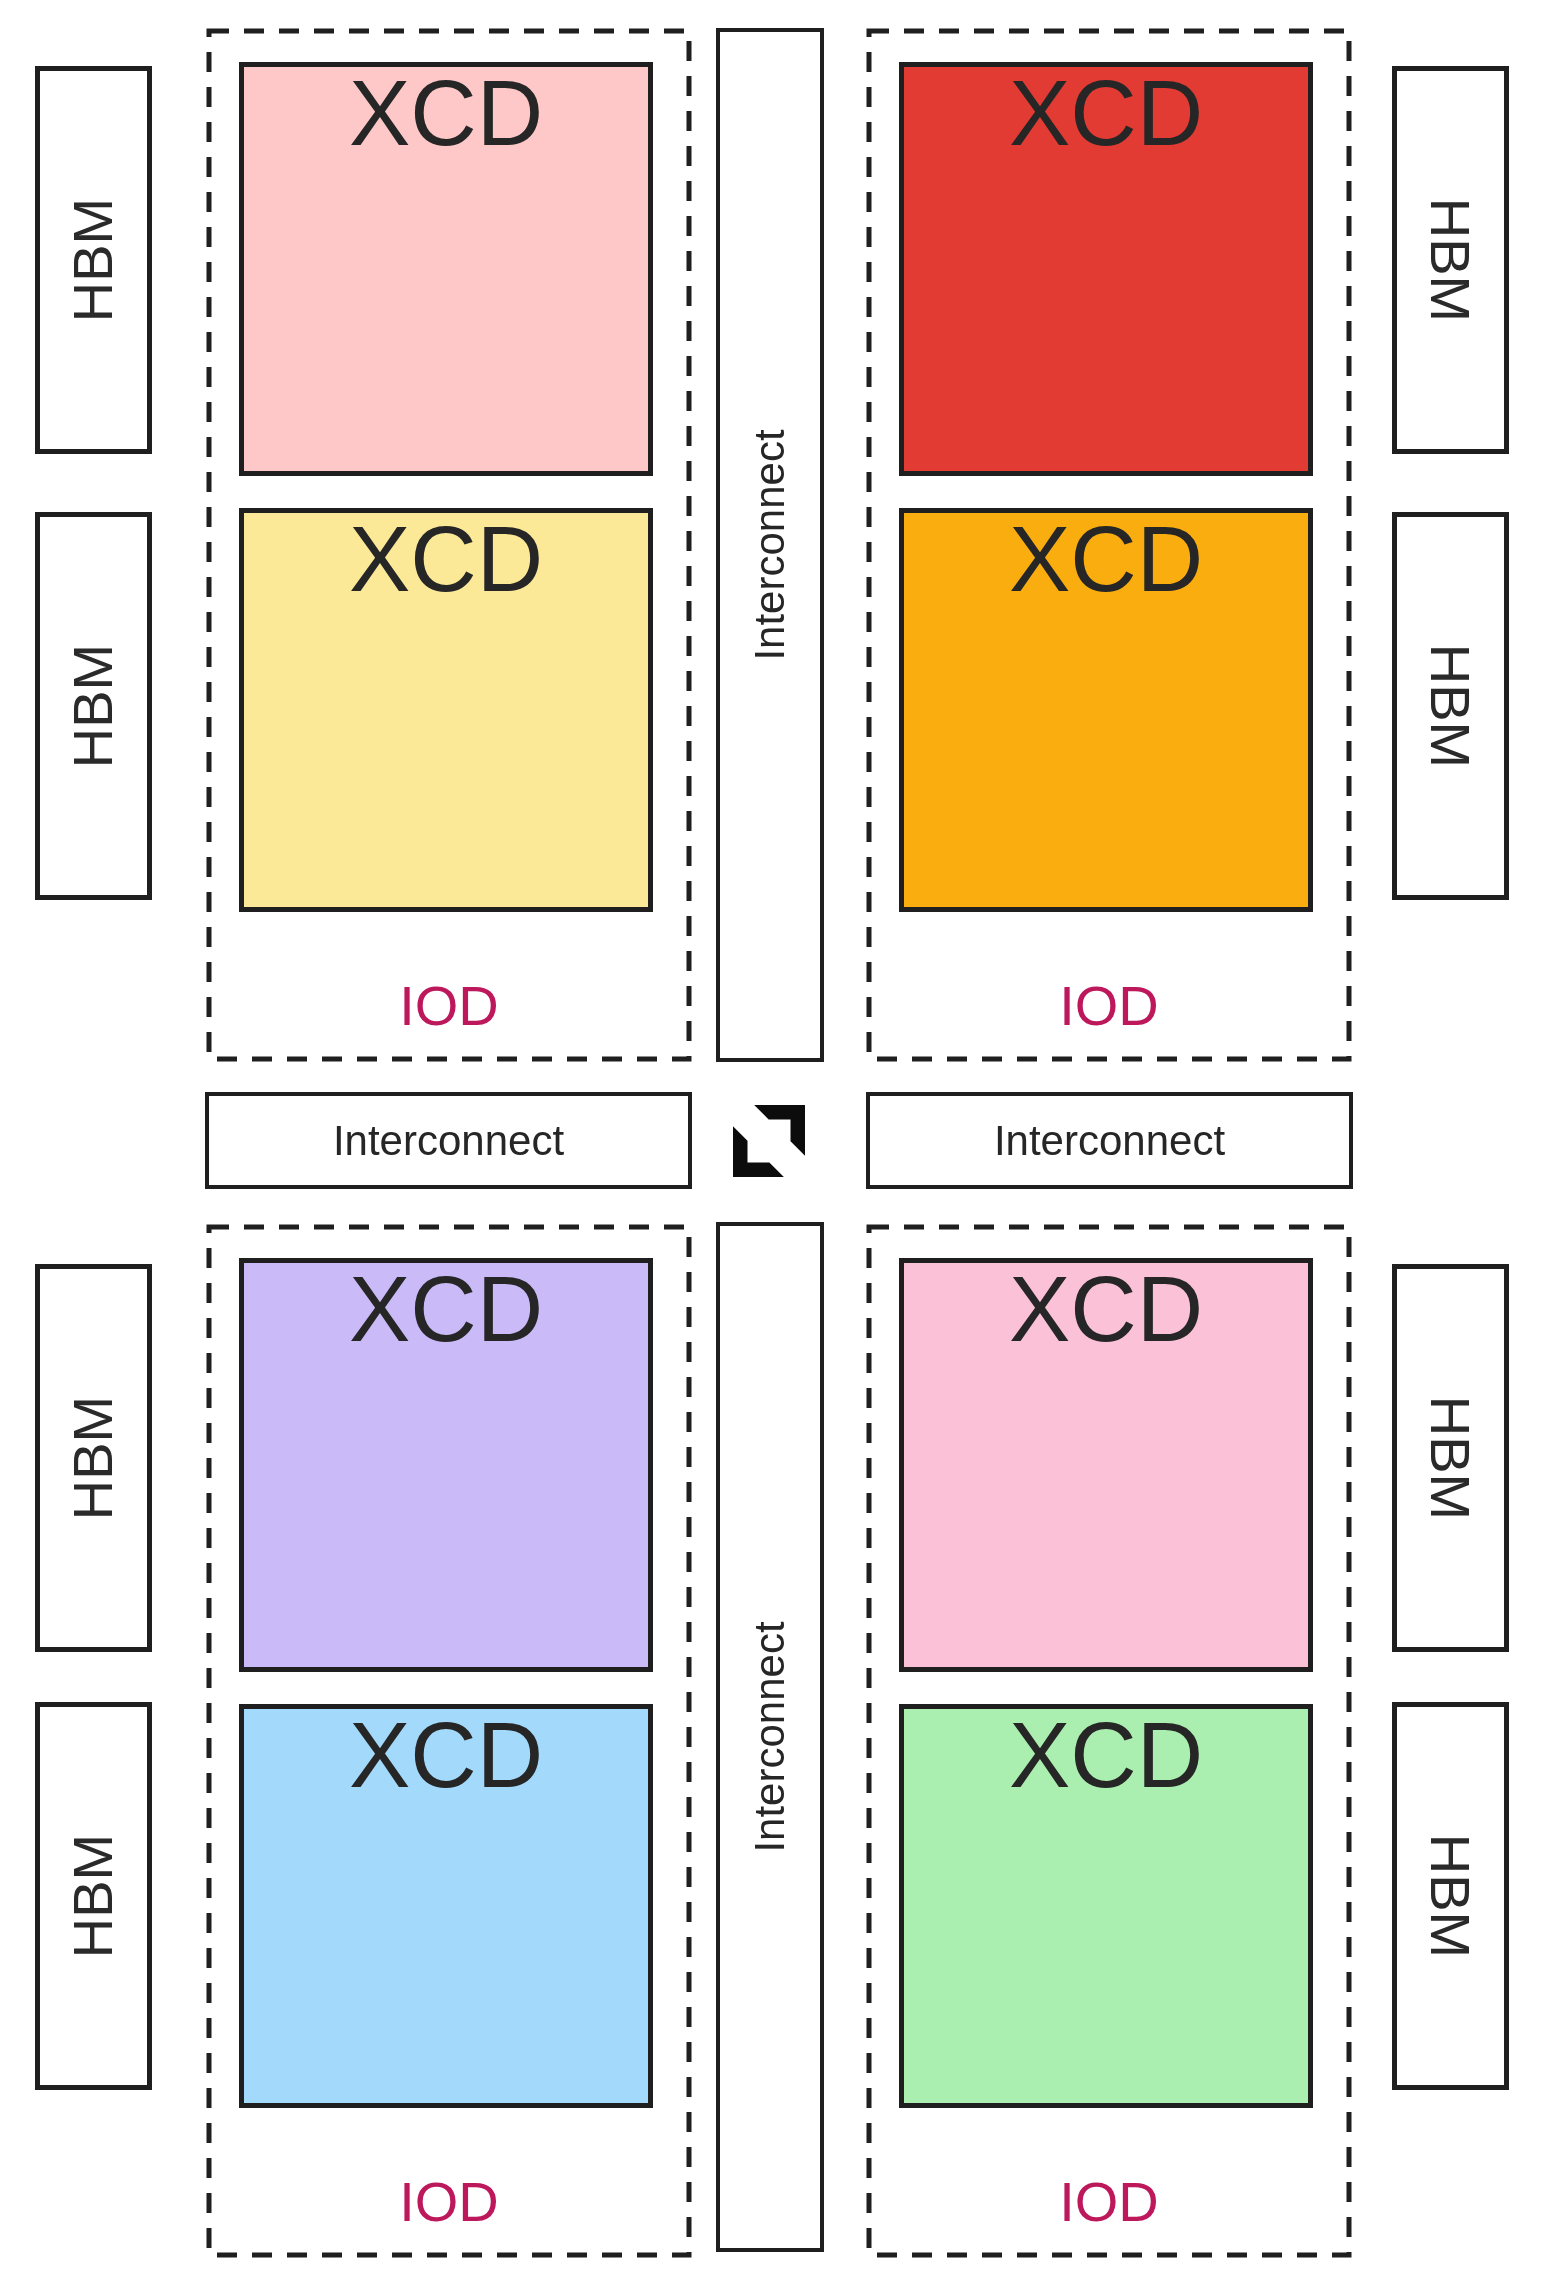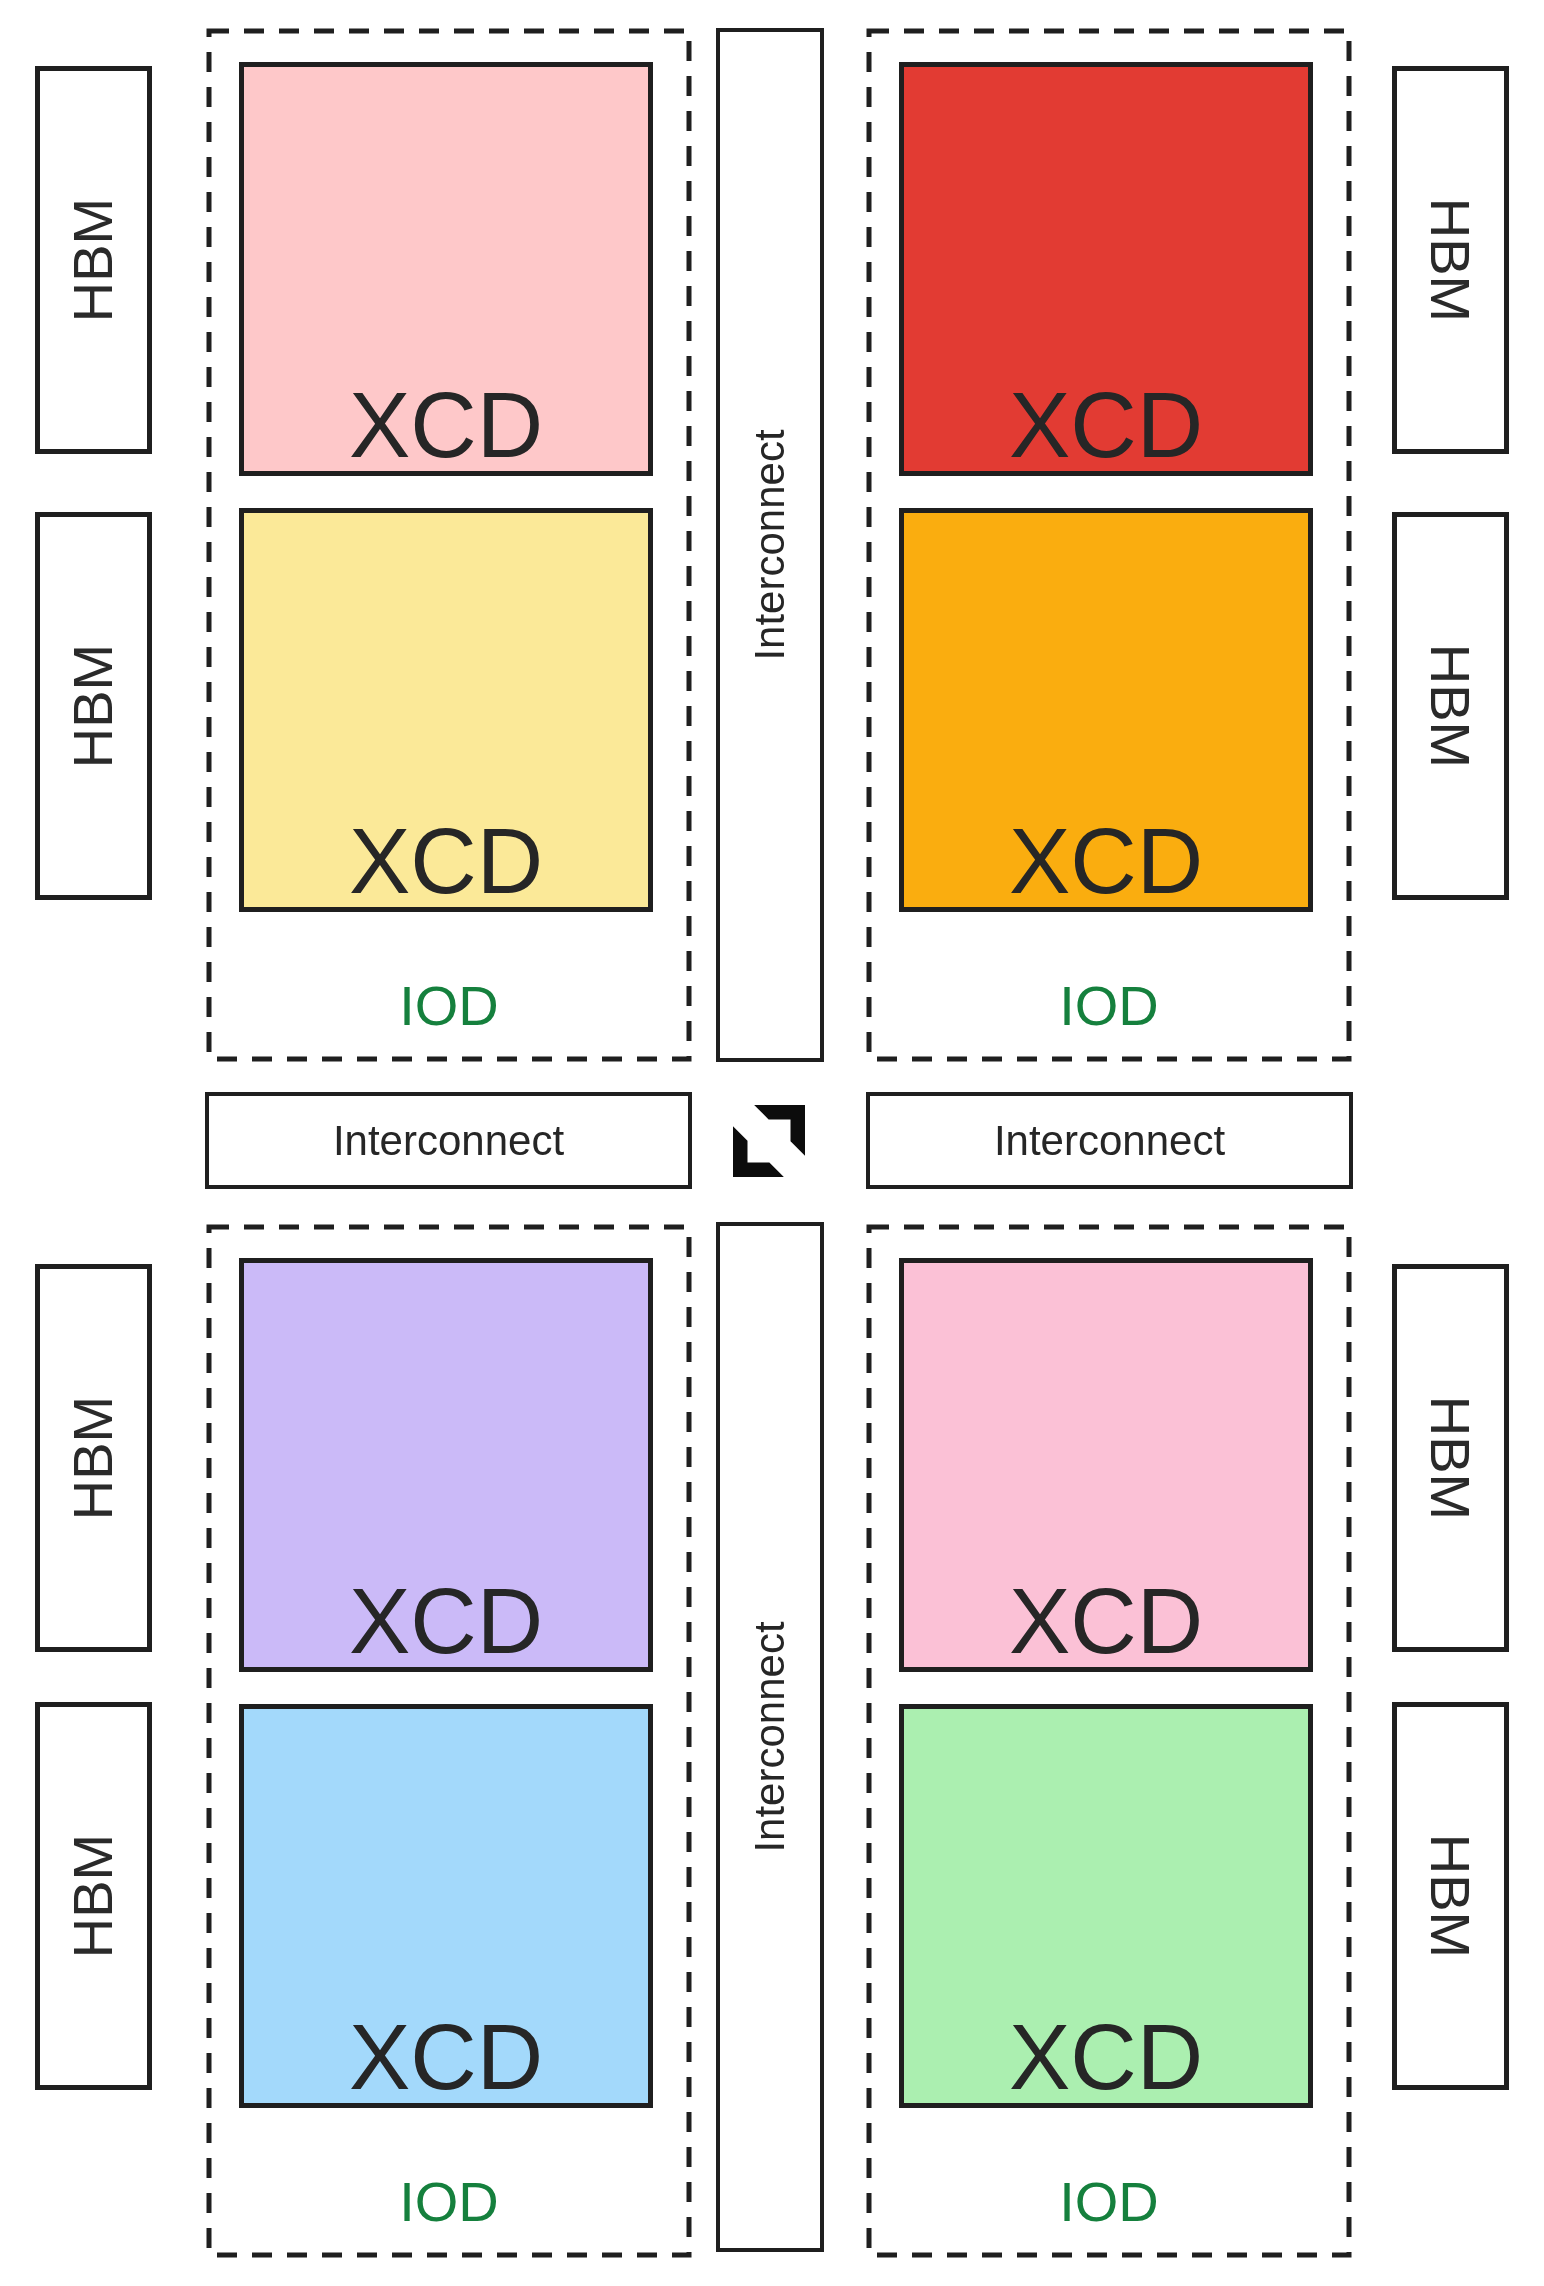--- a/index.html
+++ b/index.html
@@ -41,38 +41,38 @@
     box-sizing: border-box;
   }
   .dash-svg { position: absolute; left: 0; top: 0; }
   .xcd {
     position: absolute;
     left: 33px;
     width: 414px;
     border: 5px solid #1f1f1f;
     box-sizing: border-box;
     display: flex;
-    align-items: flex-end;
+    align-items: flex-start;
     justify-content: center;
   }
   .xcd-a { top: 34px;  height: 414px; }
   .xcd-b { top: 480px; height: 404px; }
   .xcd-label {
     font-size: 92px;
     line-height: 1;
     color: #262626;
   }
   .iod-label {
     position: absolute;
     left: 0; right: 0;
     bottom: 28px;
     text-align: center;
     font-size: 56px;
     line-height: 1;
-    color: #15803d;
+    color: #be185d;
   }
 
   
   .v-interconnect {
     position: absolute;
     left: 716px;
     width: 108px;
     background: #ffffff;
     border: 4px solid #1f1f1f;
     box-sizing: border-box;

